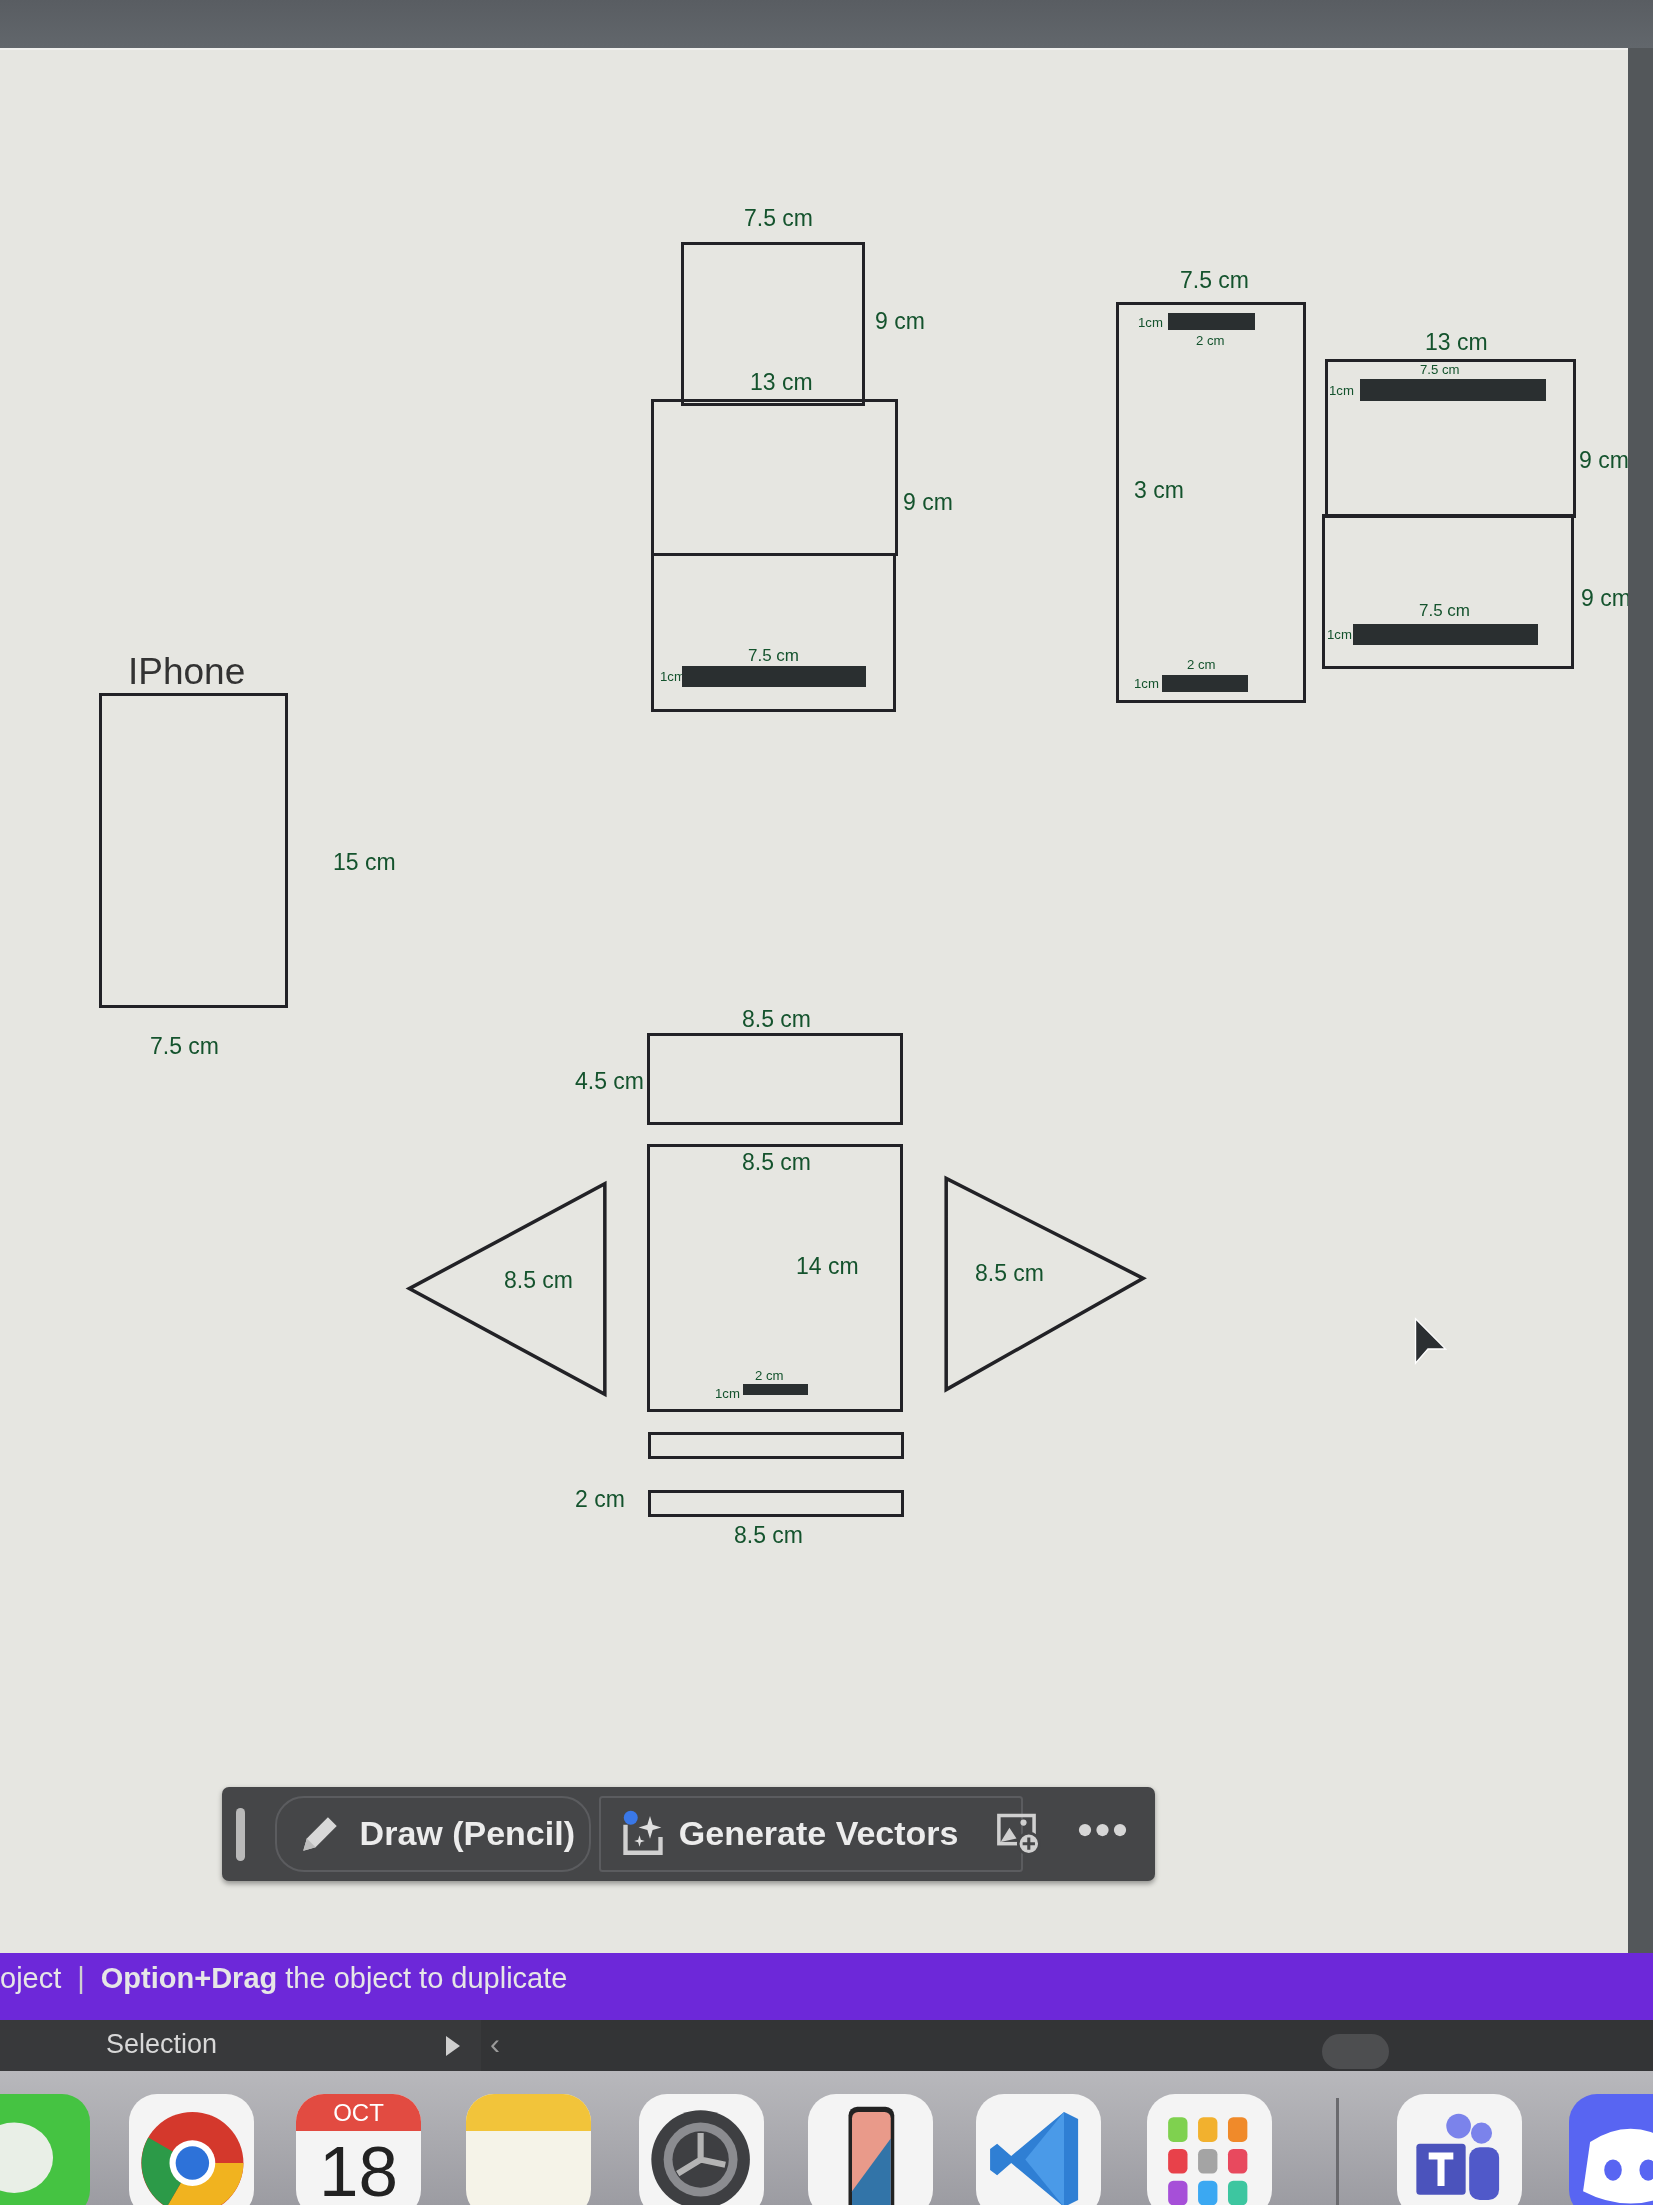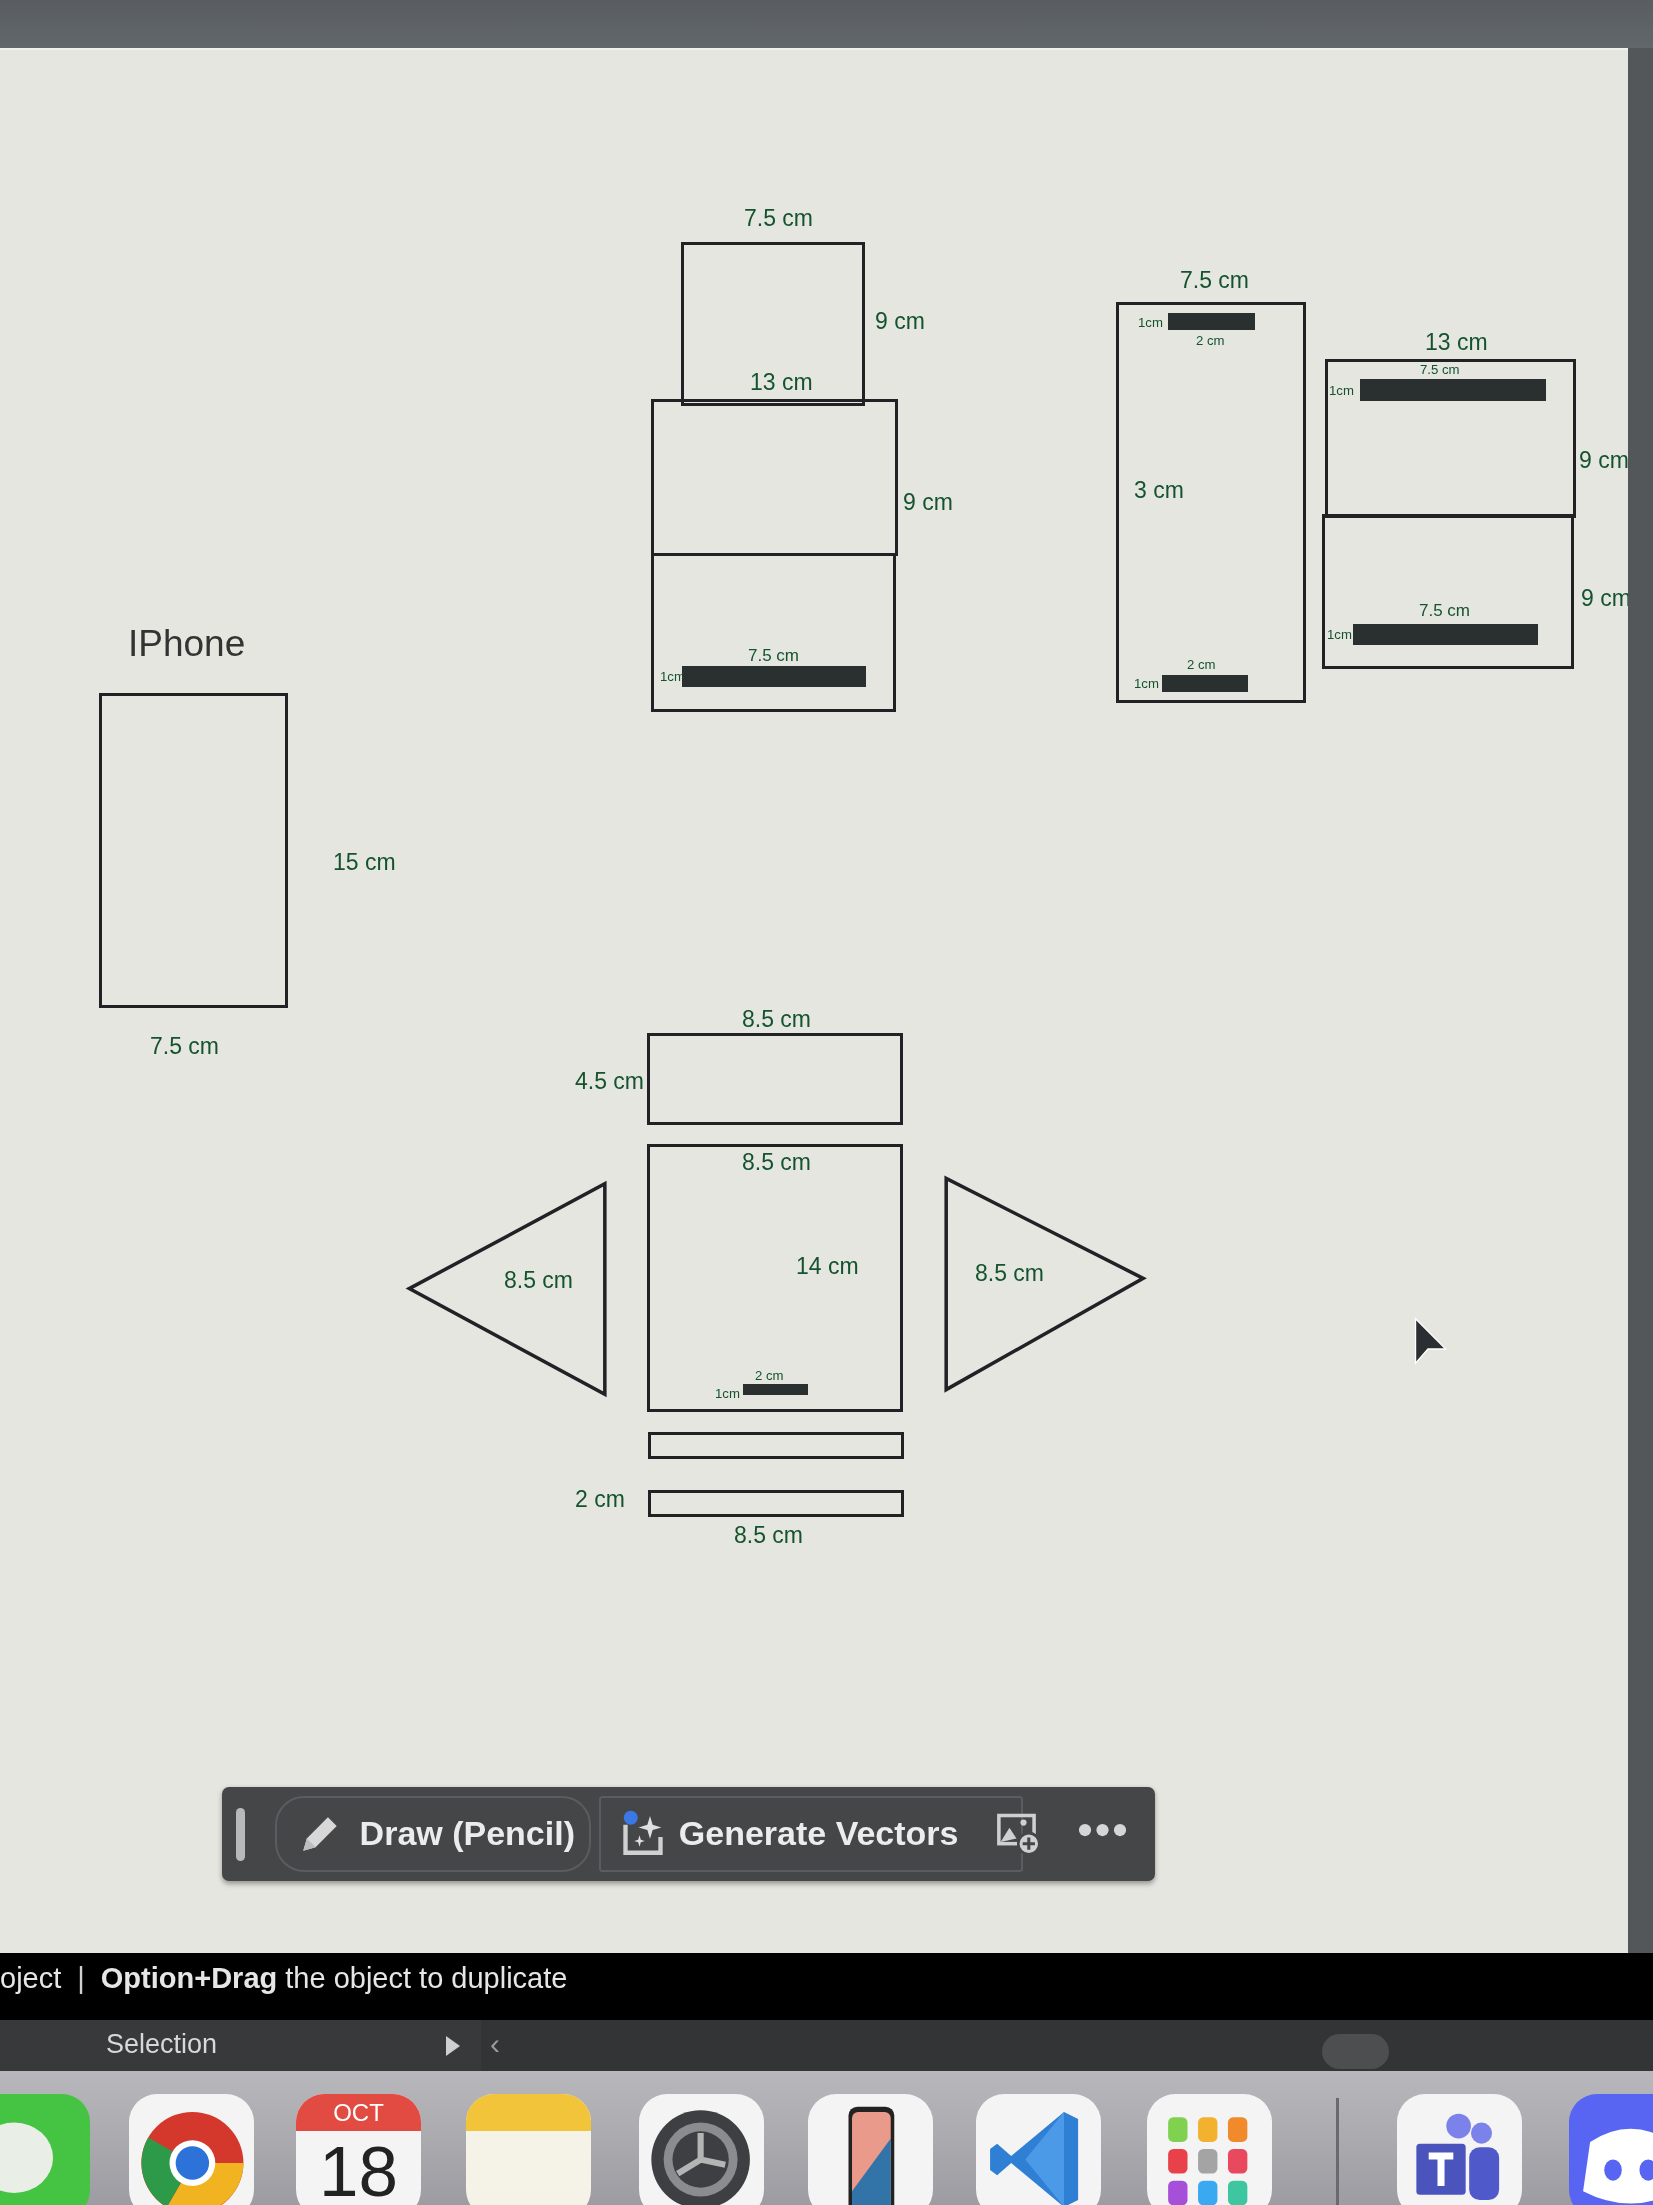--- a/index.html
+++ b/index.html
@@ -3,32 +3,32 @@
 <meta charset="utf-8">
 <style>
   * { box-sizing: border-box; margin: 0; padding: 0; }
   html, body { width: 1653px; height: 2206px; overflow: hidden; background: #5c6064; font-family: "Liberation Sans", sans-serif; }
   .topbar { position: absolute; left: 0; top: 0; width: 1653px; height: 49px; background: linear-gradient(#595d62, #62676c); }
   .canvas { position: absolute; left: 0; top: 48px; width: 1628px; height: 1906px; background: #e6e6e1; border-top: 2.6px solid #f0f0ee; }
   .rightedge { position: absolute; left: 1628px; top: 48px; width: 25.6px; height: 1906px; background: #53575a; }
   .shape { position: absolute; border: 3.5px solid #222226; background: transparent; }
   .lbl { position: absolute; color: #14532d; font-size: 23px; white-space: nowrap; }
   .lbl.sm { font-size: 13.2px; }
-  .lbl.big { font-size: 37px; color: #333; }
+  .lbl.big { font-size: 37px; color: #333; margin-top: 28px; }
   .bar { position: absolute; background: #2a2f30; }
   .tri { position: absolute; }
   .cursor { position: absolute; left: 1412px; top: 1267px; }
 
   .toolbar { position: absolute; left: 222px; top: 1787px; width: 933px; height: 94px; background: #454648; border-radius: 7px; box-shadow: 0 2.6px 5.3px rgba(0,0,0,0.35); }
   .grip { position: absolute; left: 14px; top: 21px; width: 8.8px; height: 53px; background: #b9b9b9; border-radius: 4.4px; }
   .tbtn { position: absolute; top: 8.8px; height: 76px; border: 2.6px solid #5b5c5f; border-radius: 3.5px; display: flex; align-items: center; color: #ececec; font-size: 34px; font-weight: bold; }
   .tbtn .ico { margin: 0 17.6px 0 21px; display: flex; align-items: center; }
   .ticon { position: absolute; top: 25px; }
 
-  .status { position: absolute; left: 0; top: 1953px; width: 1653px; height: 67px; background: #000000; color: #e6e6e6; font-size: 29px; padding-top: 8.8px; }
+  .status { position: absolute; left: 0; top: 1953px; width: 1653px; height: 67px; background: #6d28d9; color: #e6e6e6; font-size: 29px; padding-top: 8.8px; }
   .status b { font-weight: bold; }
   .status .sep { margin: 0 16px; color: #cfcfcf; }
   .selbar { position: absolute; left: 0; top: 2020px; width: 1653px; height: 51px; background: #38393b; color: #d8d8d8; font-size: 27px; }
   .selbar .sel { position: absolute; left: 106px; top: 8.8px; }
   .selbar .play { position: absolute; left: 446px; top: 16px; width: 0; height: 0; border-left: 14px solid #cfcfcf; border-top: 10.6px solid transparent; border-bottom: 10.6px solid transparent; }
   .selbar .back { position: absolute; left: 490px; top: 7px; color: #9a9a9a; font-size: 30px; }
   .selbar .darkzone { position: absolute; left: 481px; top: 0; width: 1172px; height: 51px; background: #333436; }
   .selbar .pill { position: absolute; left: 1322px; top: 14px; width: 67px; height: 35px; border-radius: 17.6px; background: #4d4e50; }
 
   .dock { position: absolute; left: 0; top: 2071px; width: 1653px; height: 134px; background: linear-gradient(#b8b8bc, #9c9ca2); }

